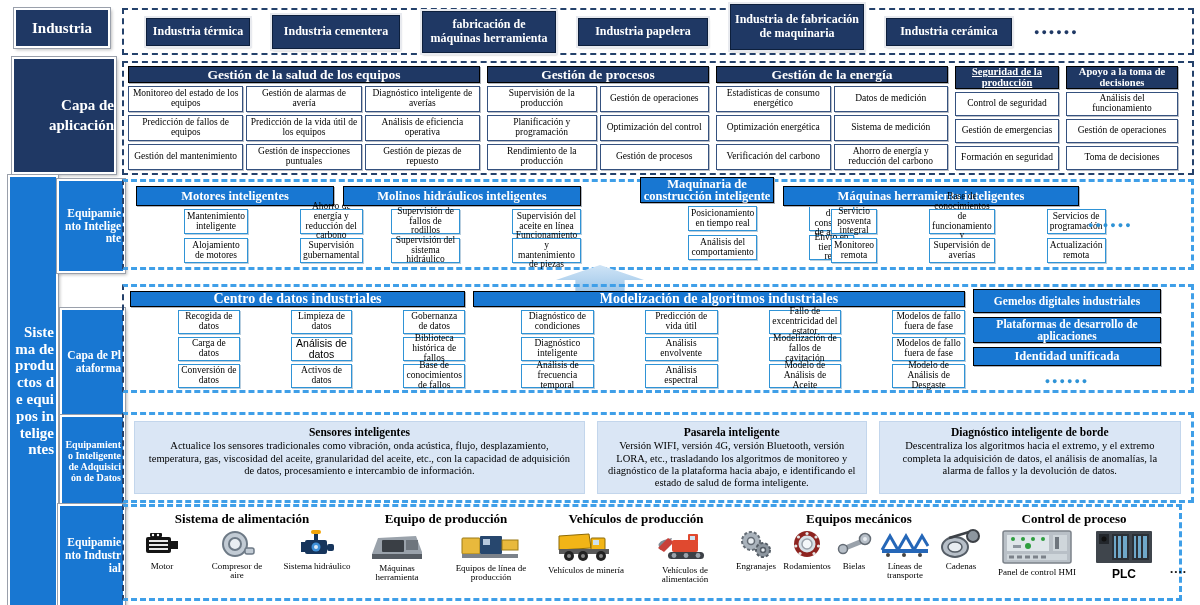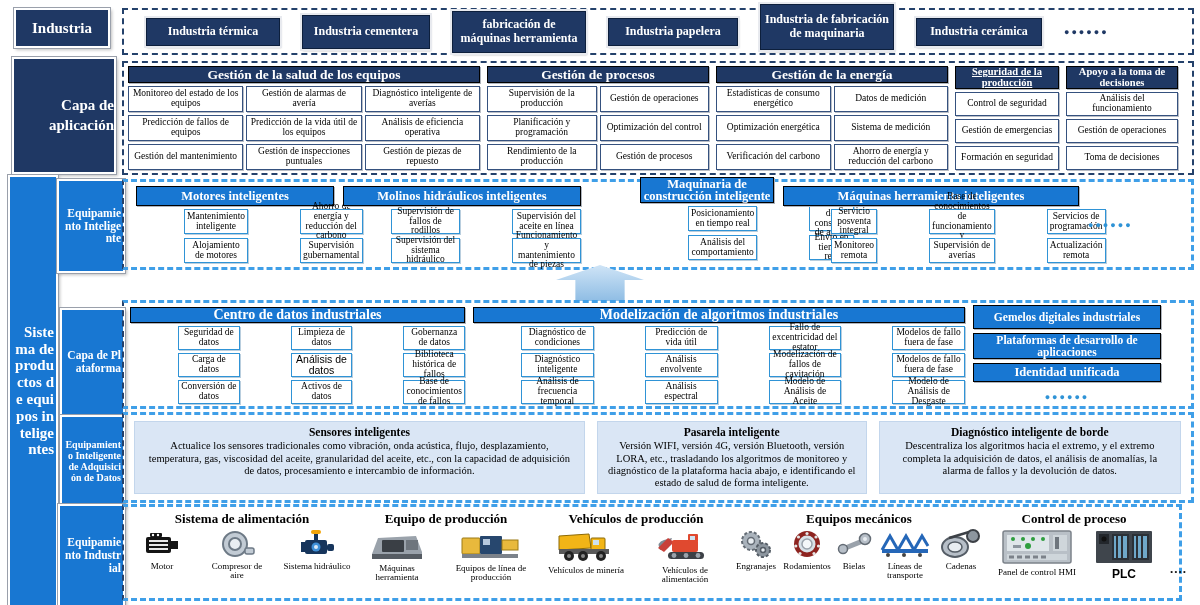--- a/index.html
+++ b/index.html
@@ -81,21 +81,21 @@
 
   <div class="side-box blue-box wrap-hard" style="left:57px;top:179px;width:60px;height:86px;font-size:11.5px;padding:2px;">Equipamiento Inteligente</div>
 
   <div class="side-box blue-box wrap-hard" style="left:60px;top:308px;width:57px;height:100px;font-size:11.5px;padding:2px;">Capa de Plataforma</div>
 
   <div class="side-box blue-box wrap-hard" style="left:60px;top:415px;width:57px;height:84px;font-size:10px;padding:2px;">Equipamiento Inteligente de Adquisición de Datos</div>
 
   <div class="side-box blue-box wrap-hard" style="left:58px;top:504px;width:59px;height:95px;font-size:11.5px;padding:2px;">Equipamiento Industrial</div>
 
   <div class="row dash-navy" style="left:122px;top:8px;width:1072px;height:47px;display:flex;align-items:center;gap:22px;padding:0 22px;overflow:visible;">
-    <div class="ind-box" style="width:134px;height:28px;">Industria térmica</div>
+    <div class="ind-box" style="width:104px;height:28px;">Industria térmica</div>
     <div class="ind-box" style="width:128px;height:34px;">Industria cementera</div>
     <div class="ind-box" style="width:134px;height:42px;">fabricación de máquinas herramienta</div>
     <div class="ind-box" style="width:130px;height:28px;">Industria papelera</div>
     <div class="ind-box" style="width:134px;height:46px;margin-top:-10px;">Industria de fabricación de maquinaria</div>
     <div class="ind-box" style="width:126px;height:28px;">Industria cerámica</div>
     <div class="dots dots-navy">●●●●●●</div>
   </div>
 
   <div class="row dash-navy" style="left:122px;top:61px;width:1072px;height:114px;display:flex;gap:7px;padding:3px 4px;">
     <div class="grp" style="width:352px;">
@@ -189,25 +189,25 @@
           <div class="cell blue-cell">Monitoreo remota</div>
           <div class="cell blue-cell">Supervisión de averías</div>
           <div class="cell blue-cell">Actualización remota</div>
         </div>
     </div>
     <div class="dots dots-blue">●●●●●●</div>
   </div>
 
   <div class="up-arrow"></div>
 
-  <div class="row dash-blue" style="left:122px;top:300px;width:1072px;height:109px;display:flex;gap:8px;padding:4px 6px;">
+  <div class="row dash-blue" style="left:122px;top:284px;width:1072px;height:109px;display:flex;gap:8px;padding:4px 6px;">
     <div class="grp" style="width:335px;">
       <div class="grp-head head-blue" style="font-size:14px;">Centro de datos industriales</div>
       <div class="grid grid-centro" style="grid-template-columns:repeat(3,1fr);grid-auto-rows:24px;">
-          <div class="cell blue-cell">Seguridad de datos</div>
+          <div class="cell blue-cell">Recogida de datos</div>
           <div class="cell blue-cell">Limpieza de datos</div>
           <div class="cell blue-cell">Gobernanza de datos</div>
           <div class="cell blue-cell">Carga de datos</div>
           <div class="cell blue-cell">Análisis de datos</div>
           <div class="cell blue-cell">Biblioteca histórica de fallos</div>
           <div class="cell blue-cell">Conversión de datos</div>
           <div class="cell blue-cell">Activos de datos</div>
           <div class="cell blue-cell">Base de conocimientos de fallos</div>
         </div>
     </div>

